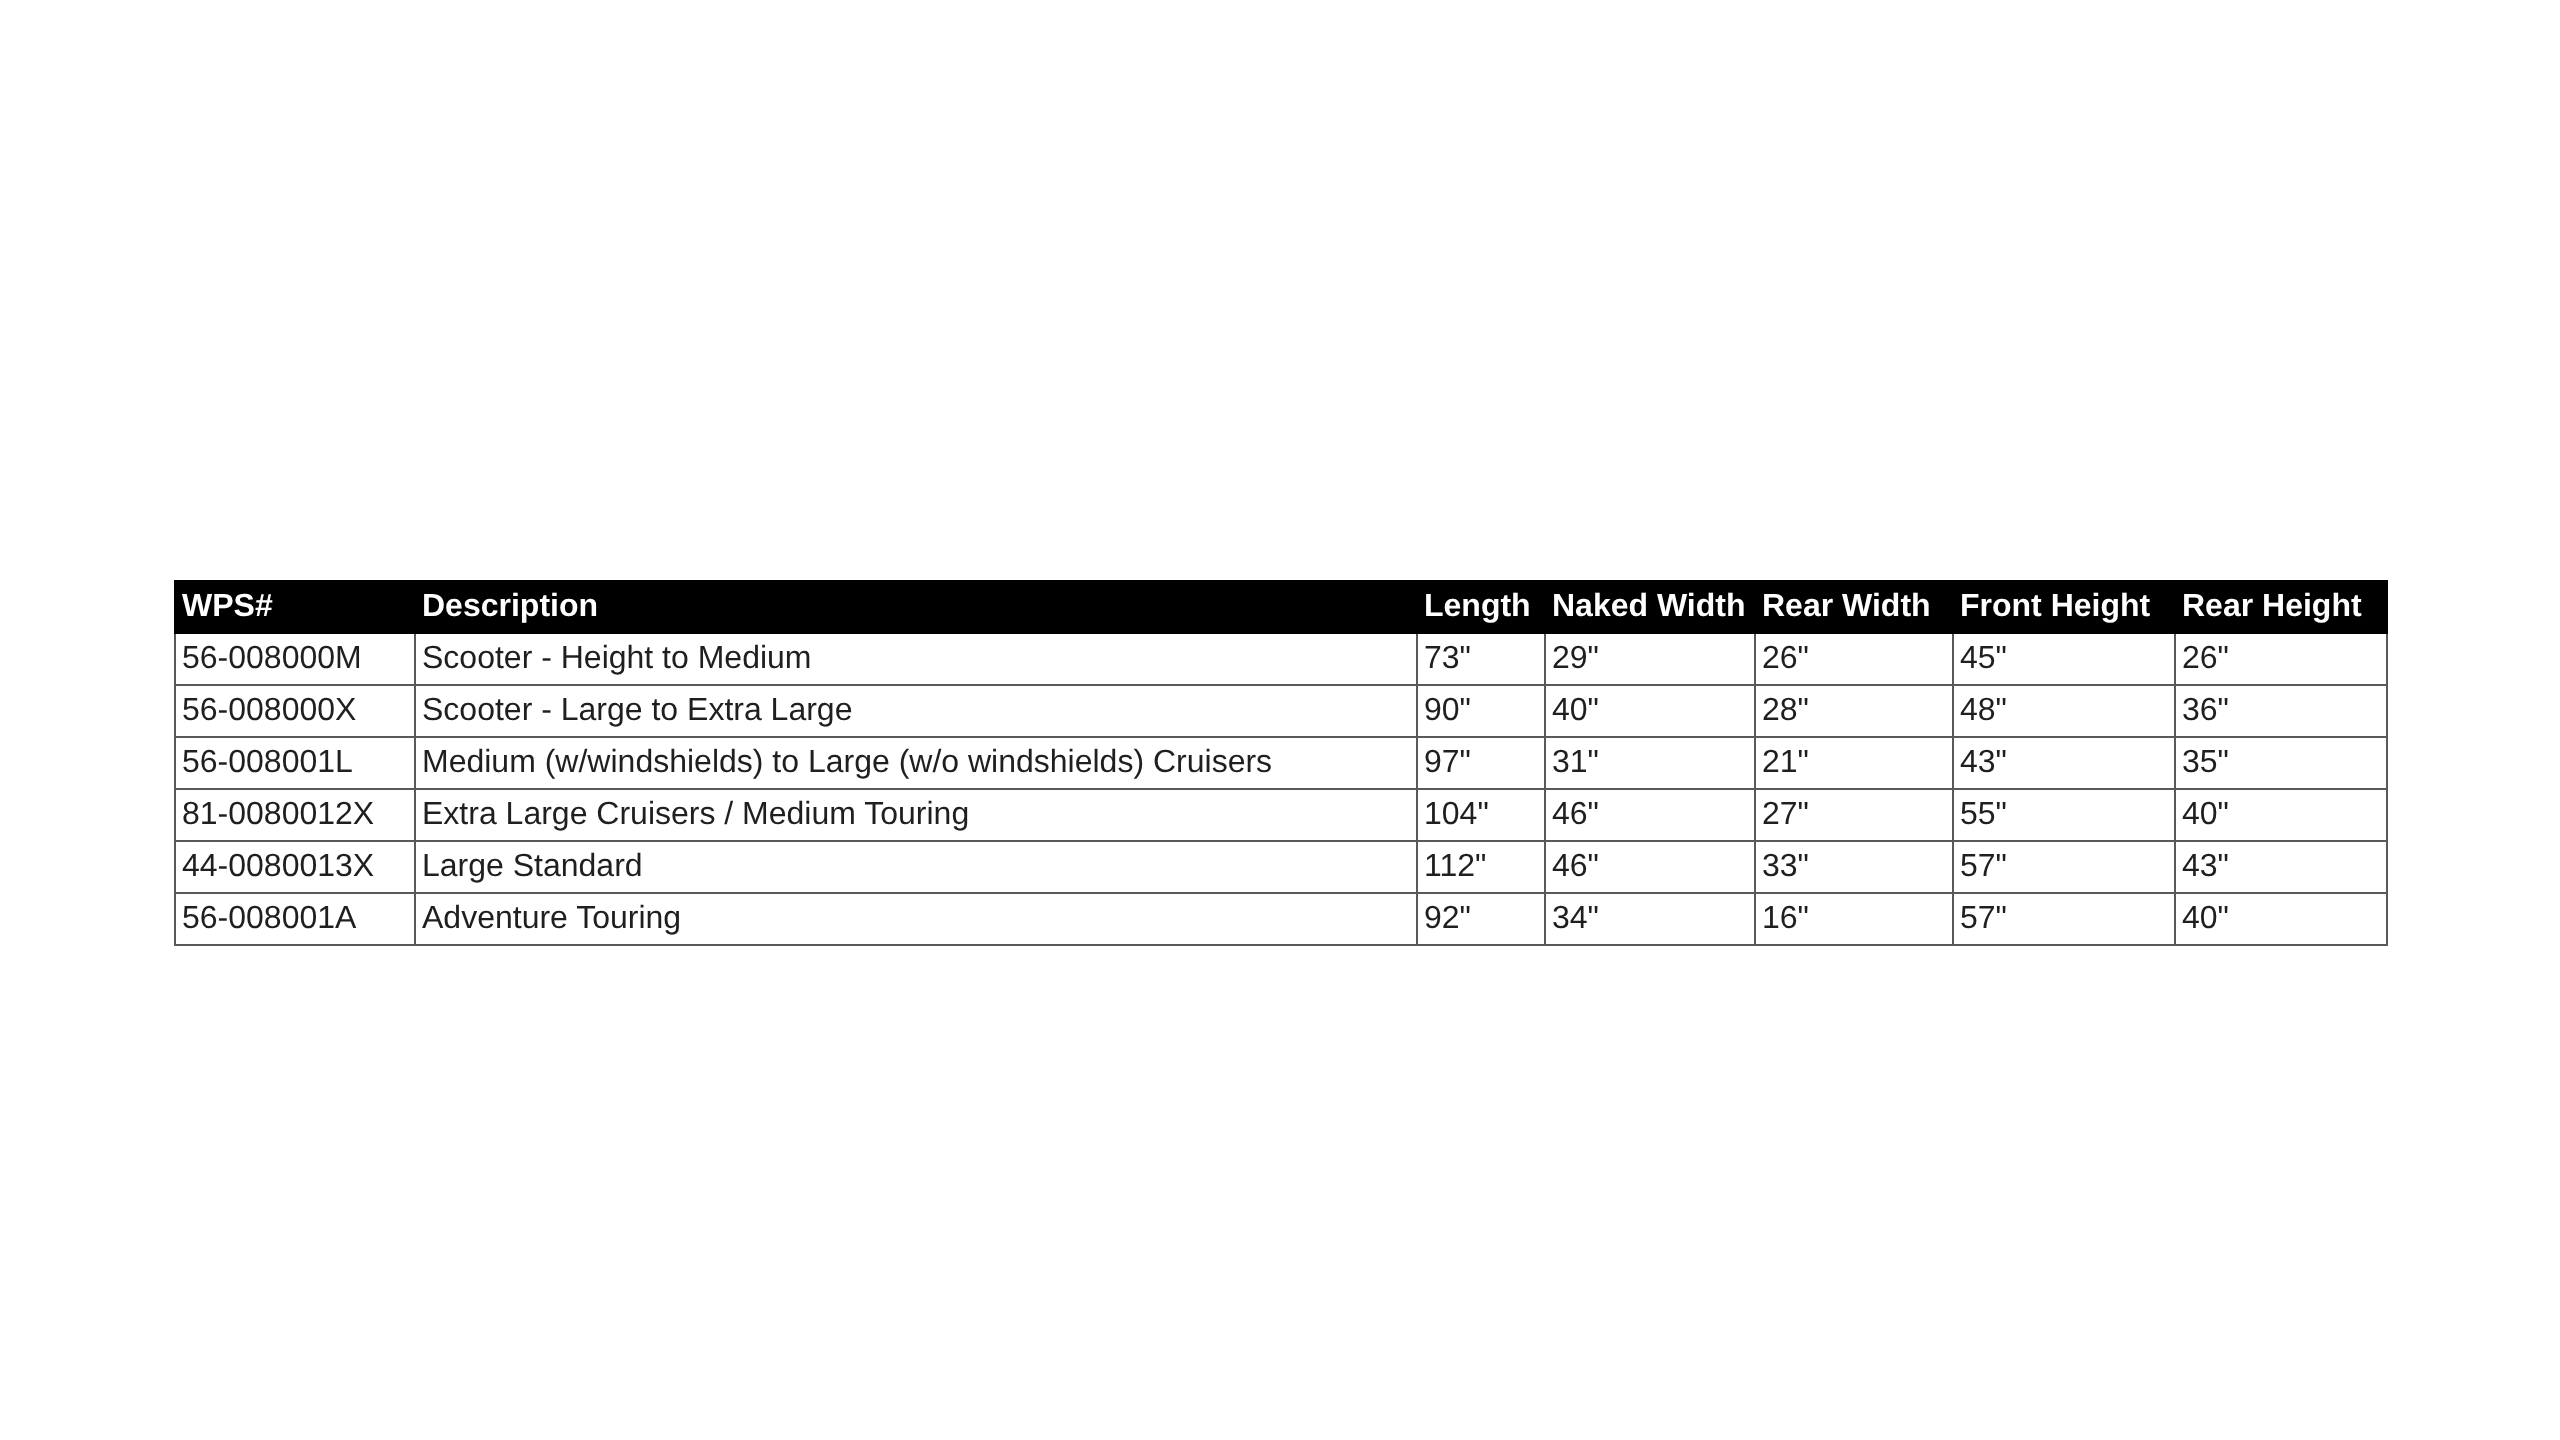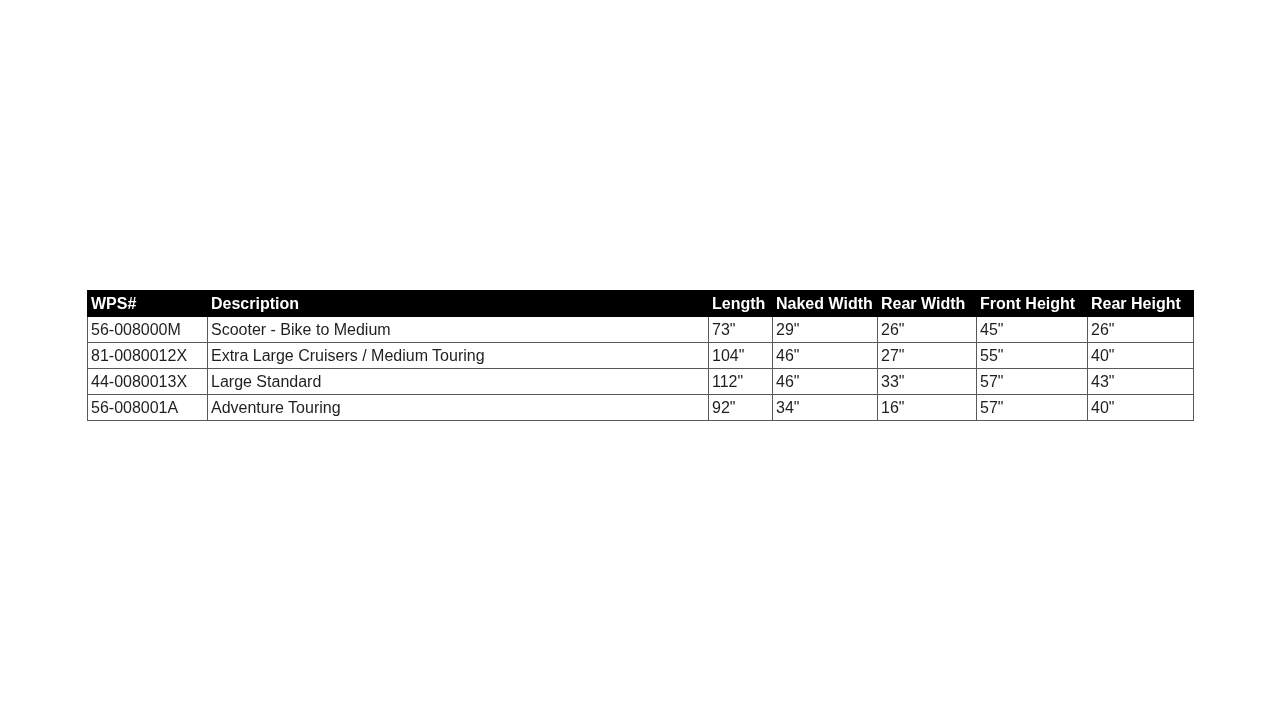--- a/index.html
+++ b/index.html
@@ -79,26 +79,44 @@
           <th class="ac">Length</th>
           <th class="ac">Naked Width</th>
           <th class="ac">Rear Width</th>
           <th class="ac">Front Height</th>
           <th class="ac">Rear Height</th>
         </tr>
       </thead>
       <tbody>
           <tr>
             <td class="al">56-008000M</td>
-            <td class="al">Scooter - Bike to Medium</td>
+            <td class="al">Scooter - Height to Medium</td>
             <td class="ac">73"</td>
             <td class="ac">29"</td>
             <td class="ac">26"</td>
             <td class="ac">45"</td>
             <td class="ac">26"</td>
+          </tr>
+          <tr>
+            <td class="al">56-008000X</td>
+            <td class="al">Scooter - Large to Extra Large</td>
+            <td class="ac">90"</td>
+            <td class="ac">40"</td>
+            <td class="ac">28"</td>
+            <td class="ac">48"</td>
+            <td class="ac">36"</td>
+          </tr>
+          <tr>
+            <td class="al">56-008001L</td>
+            <td class="al">Medium (w/windshields) to Large (w/o windshields) Cruisers</td>
+            <td class="ac">97"</td>
+            <td class="ac">31"</td>
+            <td class="ac">21"</td>
+            <td class="ac">43"</td>
+            <td class="ac">35"</td>
           </tr>
           <tr>
             <td class="al">81-0080012X</td>
             <td class="al">Extra Large Cruisers / Medium Touring</td>
             <td class="ac">104"</td>
             <td class="ac">46"</td>
             <td class="ac">27"</td>
             <td class="ac">55"</td>
             <td class="ac">40"</td>
           </tr>

